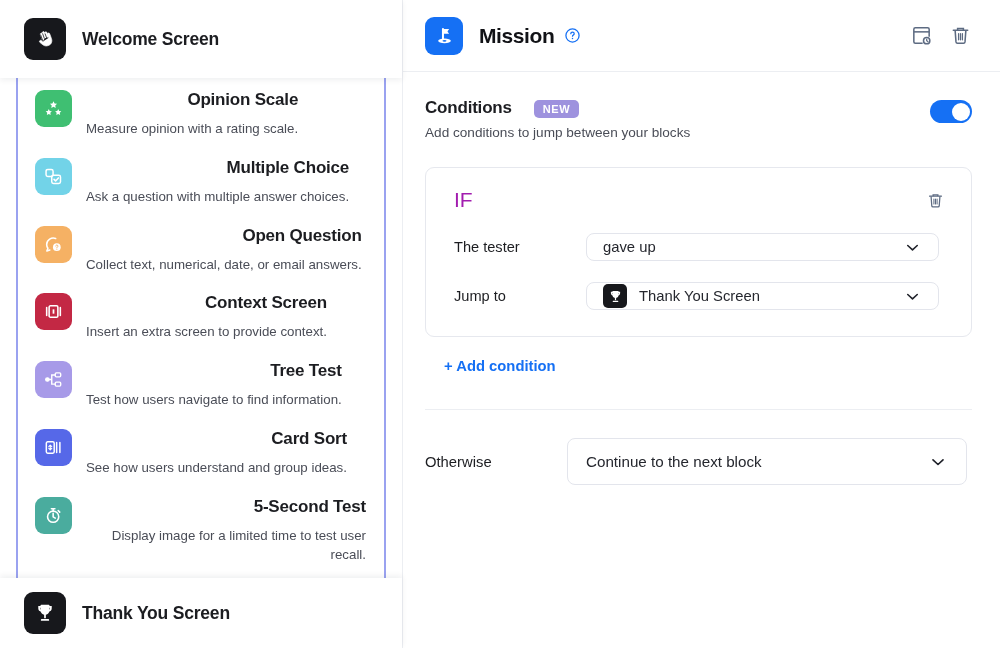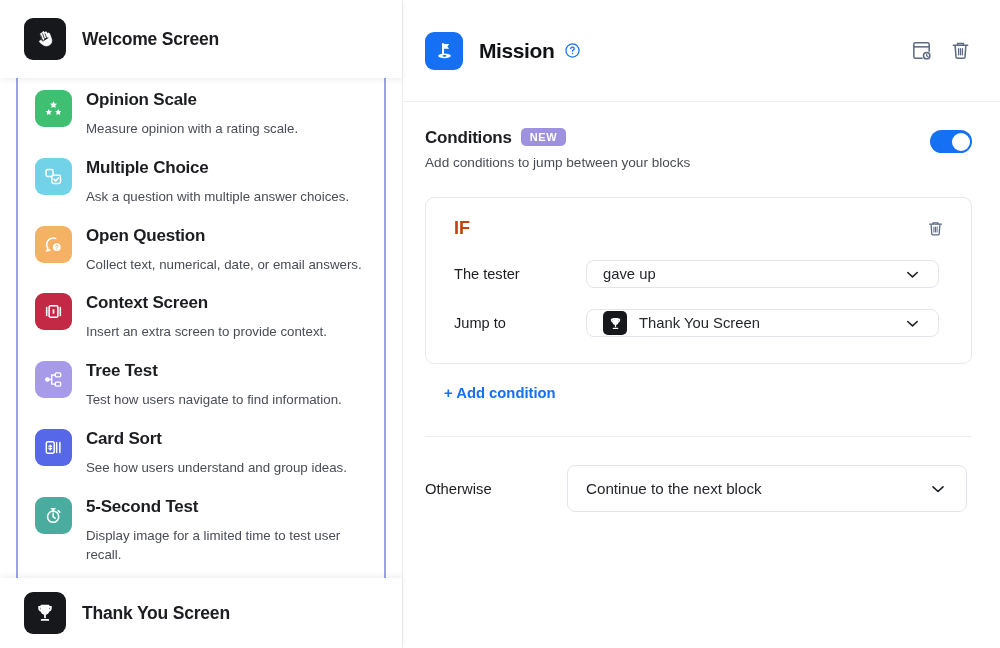--- a/index.html
+++ b/index.html
@@ -18,20 +18,21 @@
   }
 
   
   .left-panel {
     position: relative;
     width: 403px;
     height: 648px;
     background: #ffffff;
     flex: 0 0 403px;
     border-right: 1px solid #eceef2;
+    text-align: right;
   }
 
   .screen-row {
     position: absolute;
     left: 0; right: 0;
     height: 78px;
     display: flex;
     align-items: center;
     padding-left: 24px;
     background: #ffffff;
@@ -102,21 +103,21 @@
 
   
   .right-panel {
     position: relative;
     flex: 1 1 auto;
     height: 648px;
     background: #ffffff;
     overflow: hidden;
   }
   .right-header {
-    height: 102px;
+    height: 72px;
     display: flex;
     align-items: center;
     padding: 0 28px 0 22px;
     border-bottom: 1px solid #eceef2;
   }
   .right-header .tile-hdr {
     width: 38px; height: 38px; border-radius: 9px;
     background: #1570f4;
     display: flex; align-items: center; justify-content: center;
     flex: 0 0 38px;
@@ -135,21 +136,21 @@
     cursor: pointer;
   }
   .hdr-spacer { flex: 1 1 auto; }
   .hdr-actions { display: flex; align-items: center; gap: 16px; }
   .hdr-btn { cursor: pointer; display: inline-flex; }
 
   .right-body { padding: 26px 28px 0 22px; }
 
   .cond-head { display: flex; align-items: flex-start; }
   .cond-head-left { flex: 1 1 auto; }
-  .cond-title-row { display: flex; align-items: flex-start; gap: 9px; }
+  .cond-title-row { display: flex; align-items: flex-end; gap: 22px; }
   .cond-title {
     font-size: 17px; font-weight: 700; letter-spacing: -0.2px; color: #1c1d21;
   }
   .badge-new {
     background: #9e92de;
     color: #ffffff;
     font-size: 11px;
     font-weight: 700;
     letter-spacing: 0.6px;
     padding: 4px 9px 3px;
@@ -181,21 +182,21 @@
   .cond-card {
     margin-top: 27px;
     border: 1px solid #e6e8ee;
     border-radius: 9px;
     padding: 20px 26px 26px 28px;
   }
   .cond-card-top {
     display: flex; align-items: center;
   }
   .if-label {
-    font-size: 18px; font-weight: 700; color: #c2410c; letter-spacing: -0.1px;
+    font-size: 21px; font-weight: 400; color: #a21caf; letter-spacing: -0.1px;
   }
   .cond-card-top .sp { flex: 1 1 auto; }
 
   .field-row {
     display: flex;
     align-items: center;
     margin-top: 21px;
   }
   .field-label {
     width: 132px;

